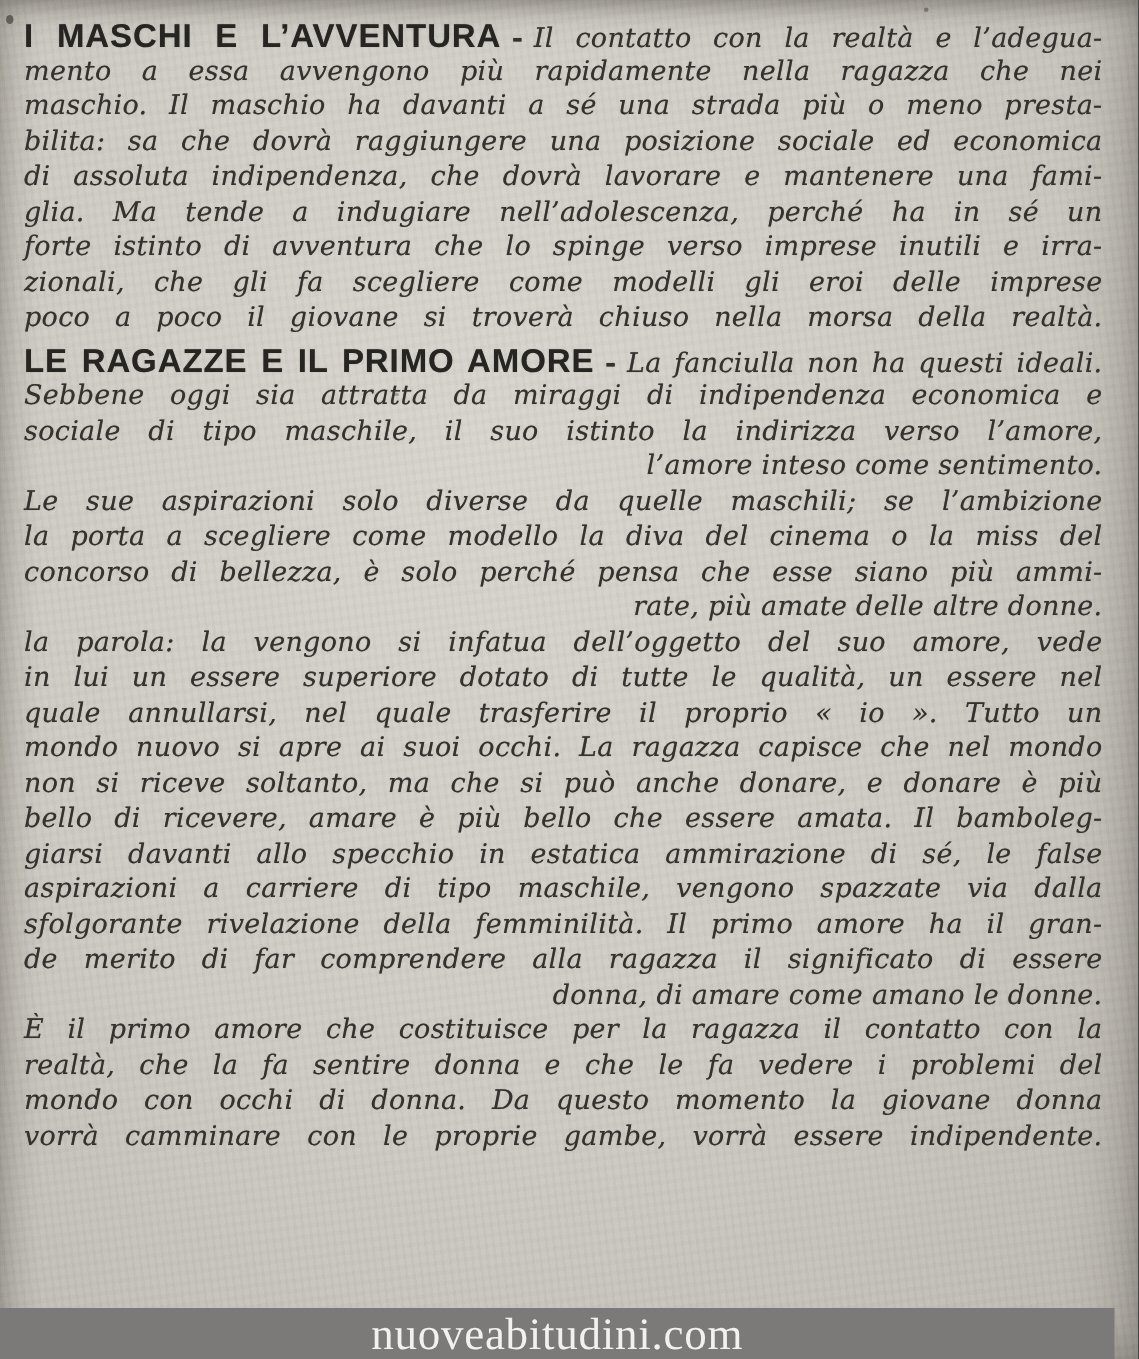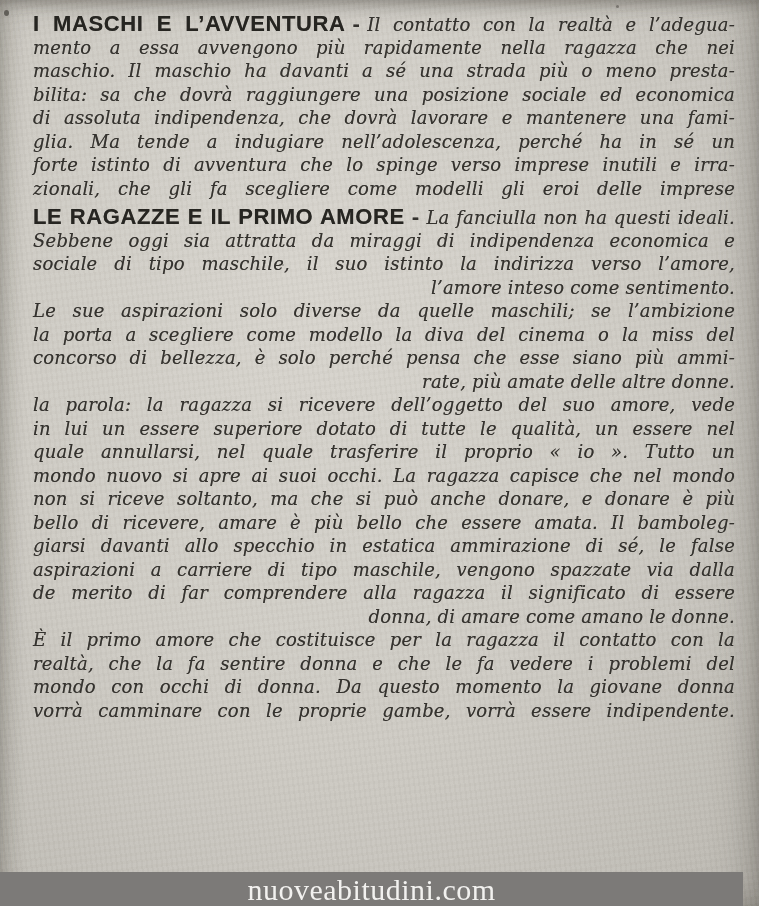--- a/index.html
+++ b/index.html
@@ -42,21 +42,21 @@
     background: #55524c;
     border-radius: 50%;
   }
   .speck.s1 { left: 4px;  top: 10px;  width: 5px; height: 6px; opacity: .85; }
   .speck.s2 { left: 616px; top: 5px;  width: 3px; height: 3px; opacity: .6; }
   .speck.s3 { left: 263px; top: 262px; width: 3px; height: 2px; opacity: .45; }
   .speck.s4 { left: 282px; top: 264px; width: 2px; height: 2px; opacity: .4; }
 
   .text-block {
     position: absolute;
-    left: 33px;
+    left: 16px;
     right: 24px;
     top: 12px;
     color: var(--ink, #34322e);
   }
   .section { margin: 0; }
   .section + .section { margin-top: 5px; }
 
   .line {
     font-family: "DejaVu Serif", serif;
     font-style: italic;
@@ -120,38 +120,40 @@
   <div class="text-block" id="sections-root">
       <div class="section">
         <div class="line just"><span class="heading">I MASCHI E L’AVVENTURA</span><span class="dash">-</span><span>Il contatto con la realtà e l’adegua-</span></div>
         <div class="line just">mento a essa avvengono più rapidamente nella ragazza che nei</div>
         <div class="line just">maschio. Il maschio ha davanti a sé una strada più o meno presta-</div>
         <div class="line just">bilita: sa che dovrà raggiungere una posizione sociale ed economica</div>
         <div class="line just">di assoluta indipendenza, che dovrà lavorare e mantenere una fami-</div>
         <div class="line just">glia. Ma tende a indugiare nell’adolescenza, perché ha in sé un</div>
         <div class="line just">forte istinto di avventura che lo spinge verso imprese inutili e irra-</div>
         <div class="line just">zionali, che gli fa scegliere come modelli gli eroi delle imprese</div>
+        <div class="line just">poco a poco il giovane si troverà chiuso nella morsa della realtà.</div>
       </div>
       <div class="section">
         <div class="line just"><span class="heading">LE RAGAZZE E IL PRIMO AMORE</span><span class="dash">-</span><span>La fanciulla non ha questi ideali.</span></div>
         <div class="line just">Sebbene oggi sia attratta da miraggi di indipendenza economica e</div>
         <div class="line just">sociale di tipo maschile, il suo istinto la indirizza verso l’amore,</div>
         <div class="line">l’amore inteso come sentimento.</div>
         <div class="line just">Le sue aspirazioni solo diverse da quelle maschili; se l’ambizione</div>
         <div class="line just">la porta a scegliere come modello la diva del cinema o la miss del</div>
         <div class="line just">concorso di bellezza, è solo perché pensa che esse siano più ammi-</div>
         <div class="line">rate, più amate delle altre donne.</div>
-        <div class="line just">la parola: la ragazza si ricevere dell’oggetto del suo amore, vede</div>
+        <div class="line just">la parola: la vengono si infatua dell’oggetto del suo amore, vede</div>
         <div class="line just">in lui un essere superiore dotato di tutte le qualità, un essere nel</div>
         <div class="line just">quale annullarsi, nel quale trasferire il proprio « io ». Tutto un</div>
         <div class="line just">mondo nuovo si apre ai suoi occhi. La ragazza capisce che nel mondo</div>
         <div class="line just">non si riceve soltanto, ma che si può anche donare, e donare è più</div>
         <div class="line just">bello di ricevere, amare è più bello che essere amata. Il bamboleg-</div>
         <div class="line just">giarsi davanti allo specchio in estatica ammirazione di sé, le false</div>
         <div class="line just">aspirazioni a carriere di tipo maschile, vengono spazzate via dalla</div>
+        <div class="line just">sfolgorante rivelazione della femminilità. Il primo amore ha il gran-</div>
         <div class="line just">de merito di far comprendere alla ragazza il significato di essere</div>
         <div class="line">donna, di amare come amano le donne.</div>
         <div class="line just">È il primo amore che costituisce per la ragazza il contatto con la</div>
         <div class="line just">realtà, che la fa sentire donna e che le fa vedere i problemi del</div>
         <div class="line just">mondo con occhi di donna. Da questo momento la giovane donna</div>
         <div class="line just">vorrà camminare con le proprie gambe, vorrà essere indipendente.</div>
       </div>
     </div>
 
   <div class="footer-bar">

